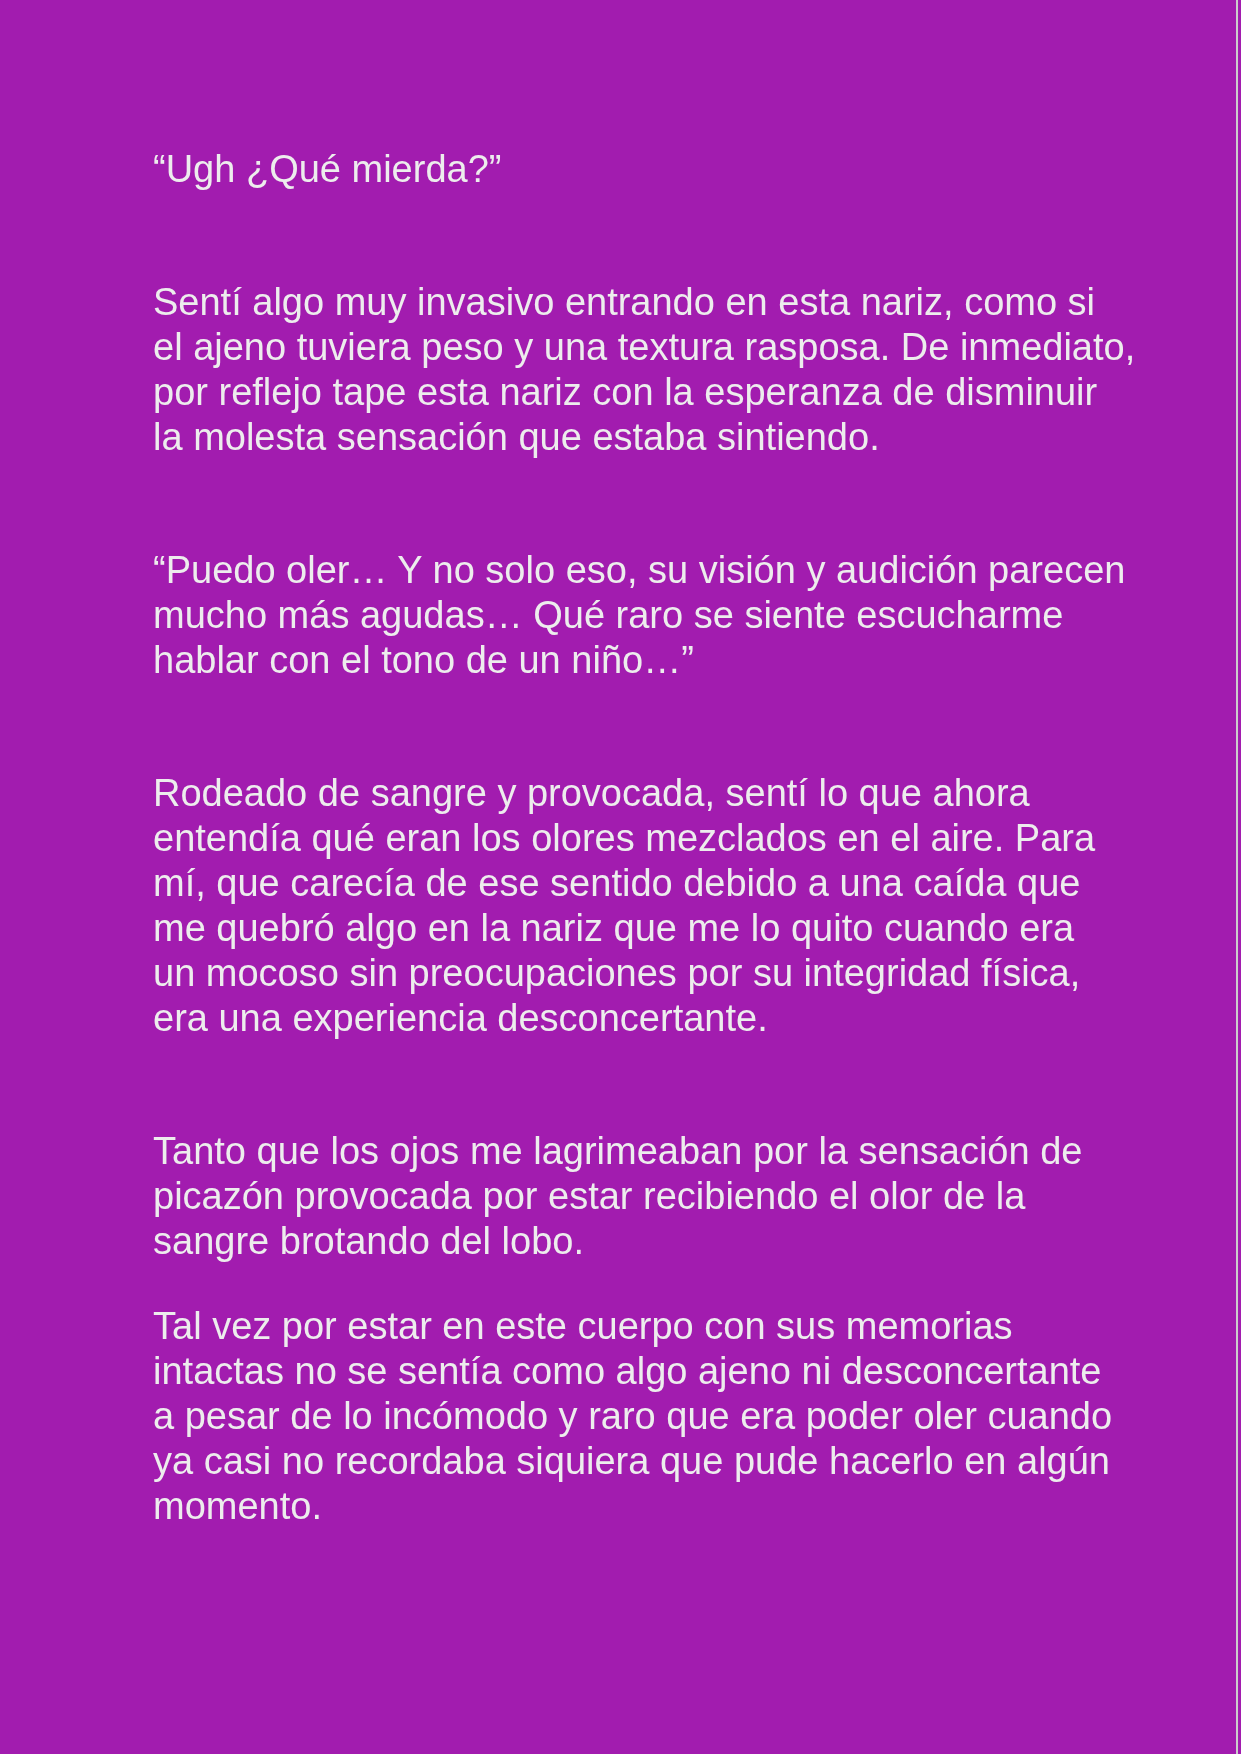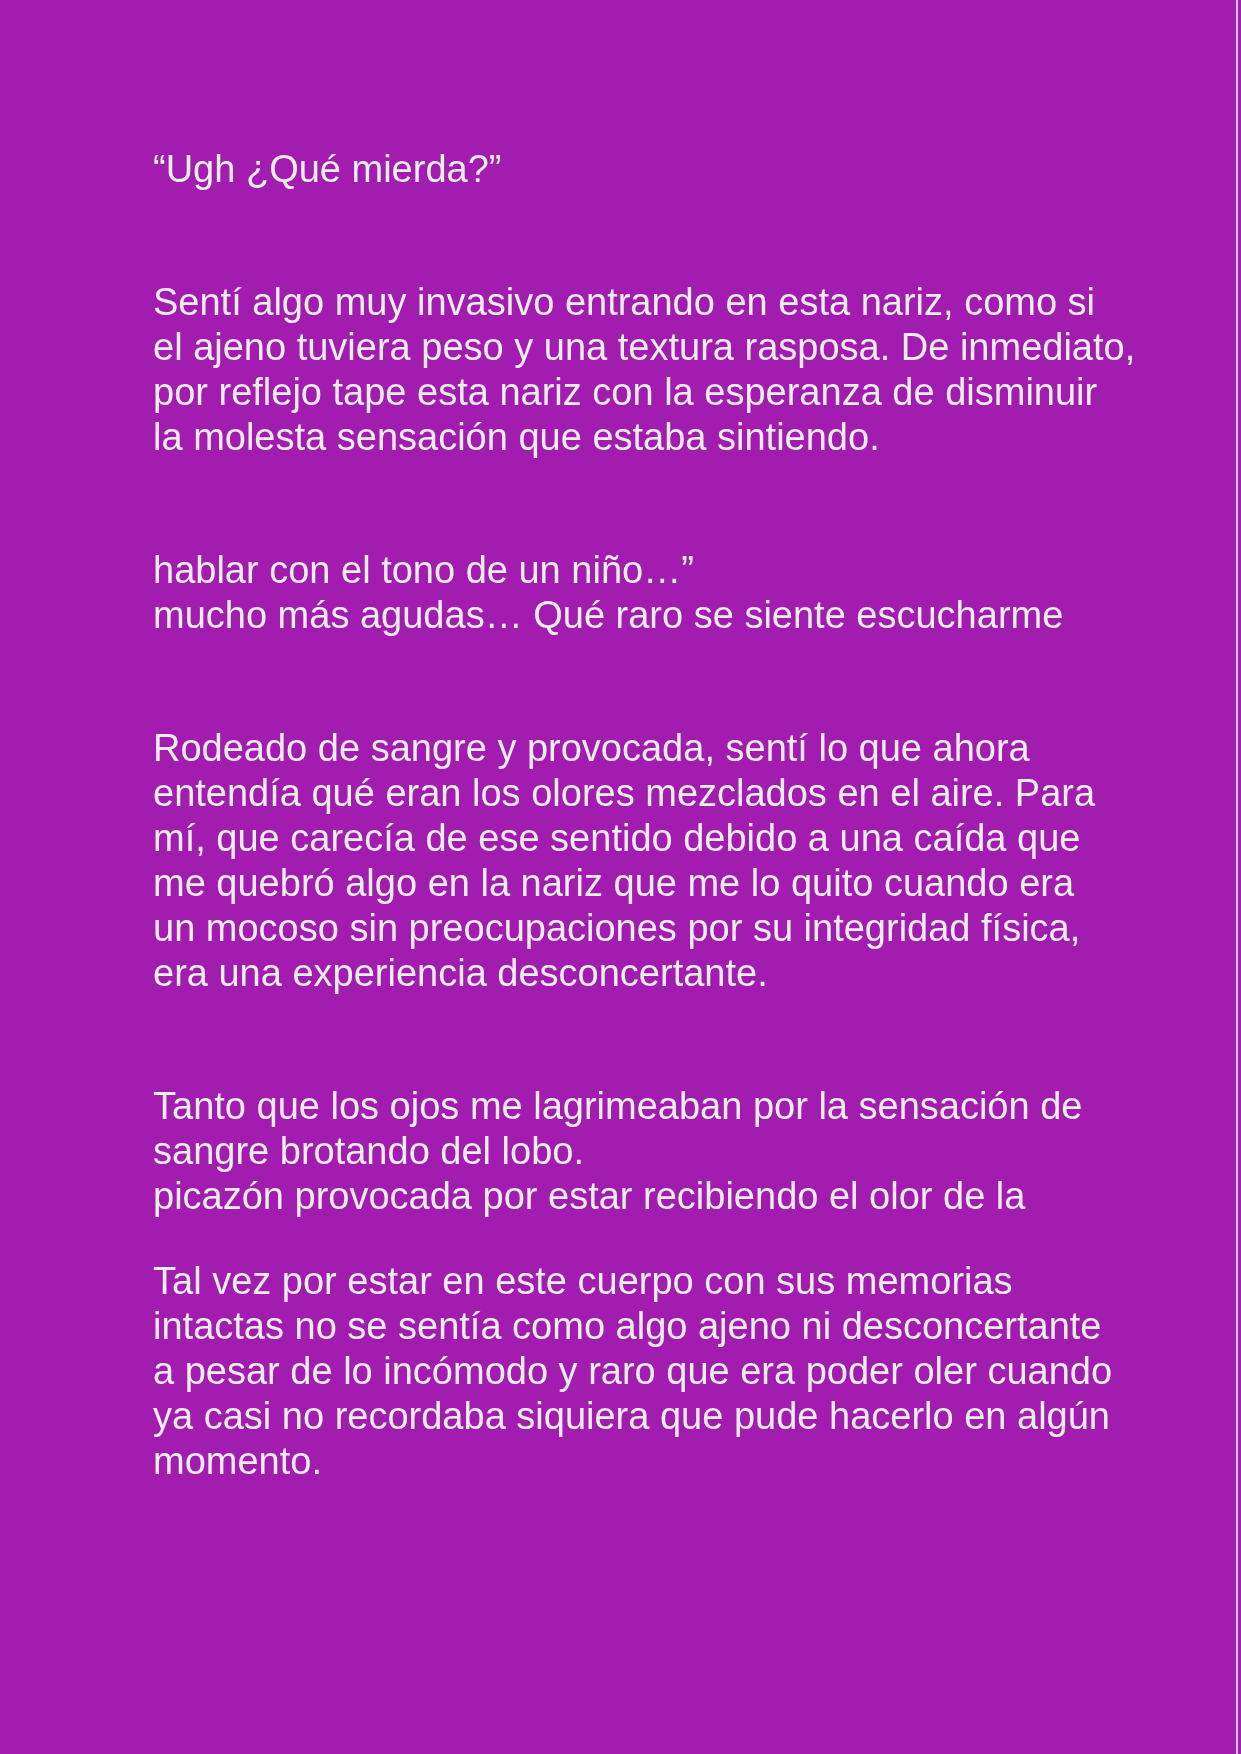--- a/index.html
+++ b/index.html
@@ -60,37 +60,38 @@
     </div>
 
     <div class="paragraph">
       <span class="line">Sentí algo muy invasivo entrando en esta nariz, como si</span>
       <span class="line">el ajeno tuviera peso y una textura rasposa. De inmediato,</span>
       <span class="line">por reflejo tape esta nariz con la esperanza de disminuir</span>
       <span class="line">la molesta sensación que estaba sintiendo.</span>
     </div>
 
     <div class="paragraph">
+      <span class="line">“Puedo oler… Y no solo eso, su visión y audición parecen</span>
+      <span class="line">mucho más agudas… Qué raro se siente escucharme</span>
       <span class="line">hablar con el tono de un niño…”</span>
-      <span class="line">mucho más agudas… Qué raro se siente escucharme</span>
     </div>
 
     <div class="paragraph">
       <span class="line">Rodeado de sangre y provocada, sentí lo que ahora</span>
       <span class="line">entendía qué eran los olores mezclados en el aire. Para</span>
       <span class="line">mí, que carecía de ese sentido debido a una caída que</span>
       <span class="line">me quebró algo en la nariz que me lo quito cuando era</span>
       <span class="line">un mocoso sin preocupaciones por su integridad física,</span>
       <span class="line">era una experiencia desconcertante.</span>
     </div>
 
     <div class="paragraph tight">
       <span class="line">Tanto que los ojos me lagrimeaban por la sensación de</span>
+      <span class="line">picazón provocada por estar recibiendo el olor de la</span>
       <span class="line">sangre brotando del lobo.</span>
-      <span class="line">picazón provocada por estar recibiendo el olor de la</span>
     </div>
 
     <div class="paragraph">
       <span class="line">Tal vez por estar en este cuerpo con sus memorias</span>
       <span class="line">intactas no se sentía como algo ajeno ni desconcertante</span>
       <span class="line">a pesar de lo incómodo y raro que era poder oler cuando</span>
       <span class="line">ya casi no recordaba siquiera que pude hacerlo en algún</span>
       <span class="line">momento.</span>
     </div>
 

